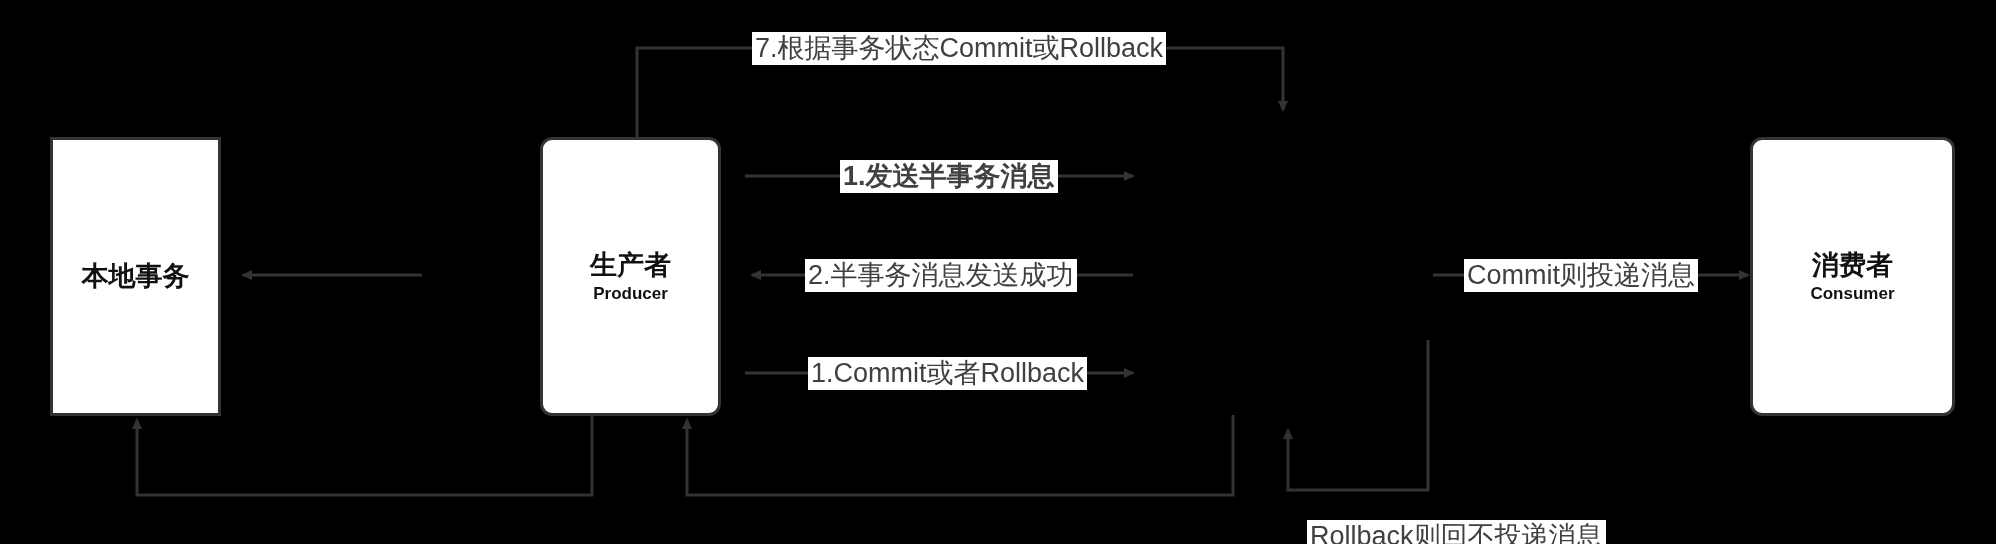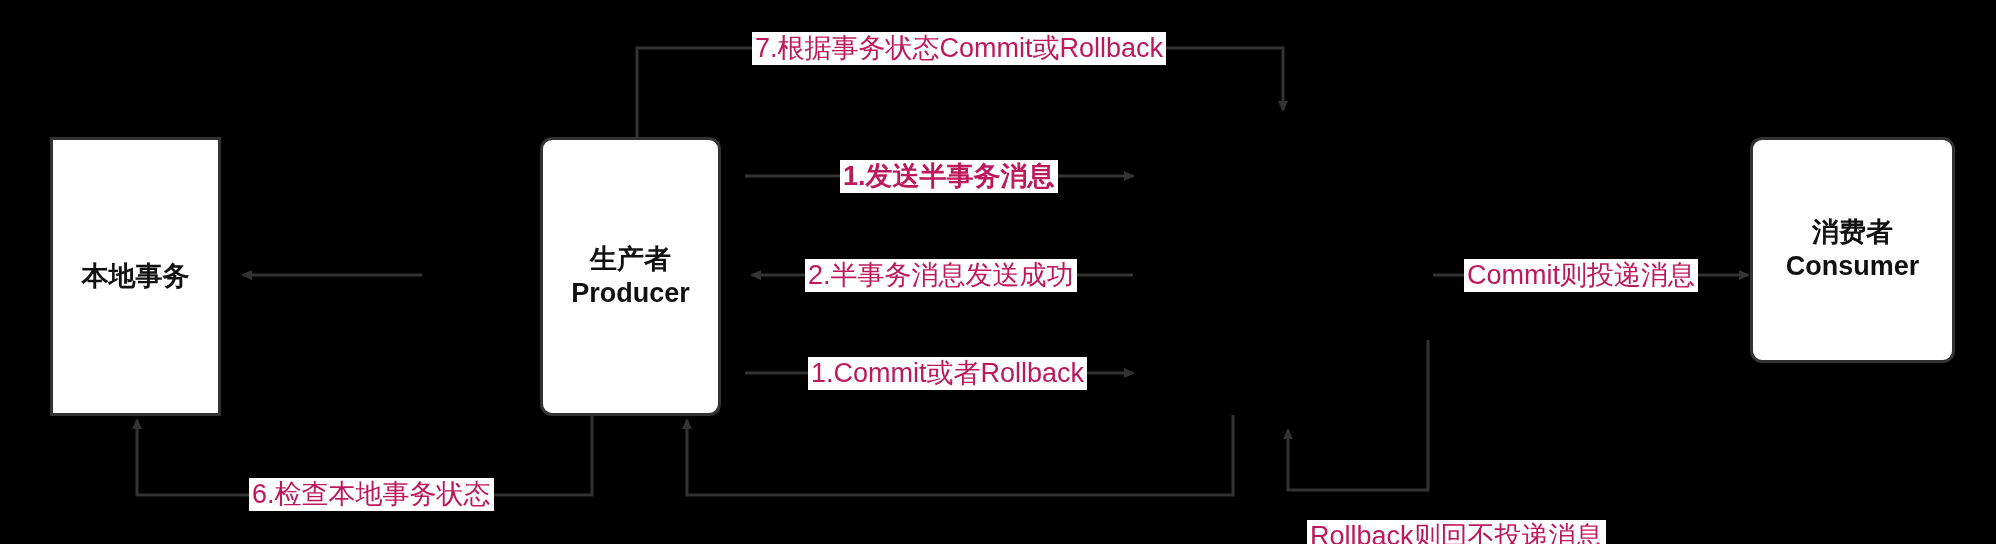--- a/index.html
+++ b/index.html
@@ -4,23 +4,23 @@
 <style>
   html,body{margin:0;padding:0;background:#000;}
   body{width:1996px;height:544px;overflow:hidden;font-family:"Liberation Sans","DejaVu Sans",sans-serif;}
   #canvas{position:relative;width:1996px;height:544px;background:#000;}
   svg.wires{position:absolute;left:0;top:0;width:1996px;height:544px;}
   .node{position:absolute;background:#fff;border:3px solid #333;box-sizing:border-box;
         display:flex;flex-direction:column;align-items:center;justify-content:center;
         color:#111;text-align:center;}
   .node.rounded{border-radius:12px;}
   .node .cn{font-size:27px;font-weight:bold;line-height:1.25;}
-  .node .en{font-size:27px;font-weight:bold;line-height:1.25;}
+  .node .en{font-size:17px;font-weight:bold;line-height:1.25;}
   .node.plain .cn{font-weight:bold;}
-  .edge-label{position:absolute;background:#fff;color:#be185d;font-size:27px;line-height:1.15;
+  .edge-label{position:absolute;background:#fff;color:#404040;font-size:27px;line-height:1.15;
               padding:1px 3px;white-space:nowrap;box-sizing:border-box;}
 </style>
 </head>
 <body>
 
 <div id="canvas">
 
   <svg class="wires" viewBox="0 0 1996 544" xmlns="http://www.w3.org/2000/svg">
     <defs>
       <marker id="ah" markerWidth="12" markerHeight="12" refX="9" refY="5" orient="auto" markerUnits="userSpaceOnUse">
@@ -67,34 +67,33 @@
 
   <div class="node plain" style="left:50px;top:137px;width:171px;height:279px;text-align:center;">
     <div class="cn">本地事务</div>
   </div>
 
   <div class="node rounded" style="left:540px;top:137px;width:181px;height:279px;">
     <div class="cn">生产者</div>
     <div class="en">Producer</div>
   </div>
 
-  <div class="node rounded" style="left:1750px;top:137px;width:205px;height:226px;">
+  <div class="node rounded" style="left:1750px;top:137px;width:205px;height:279px;">
     <div class="cn">消费者</div>
     <div class="en">Consumer</div>
   </div>
 
   <div class="edge-label" style="left:752px;top:32px;">7.根据事务状态Commit或Rollback</div>
 
   <div class="edge-label" style="left:840px;top:160px;font-weight:bold;">1.发送半事务消息</div>
 
   <div class="edge-label" style="left:805px;top:259px;text-align:right;">2.半事务消息发送成功</div>
 
 
   <div class="edge-label" style="left:808px;top:357px;">1.Commit或者Rollback</div>
 
 
-  <div class="edge-label" style="left:249px;top:478px;">6.检查本地事务状态</div>
 
   <div class="edge-label" style="left:1464px;top:259px;">Commit则投递消息</div>
 
   <div class="edge-label" style="left:1307px;top:478px;margin-top:42px;">Rollback则回不投递消息</div>
 
 </div>
 
 </body></html>

